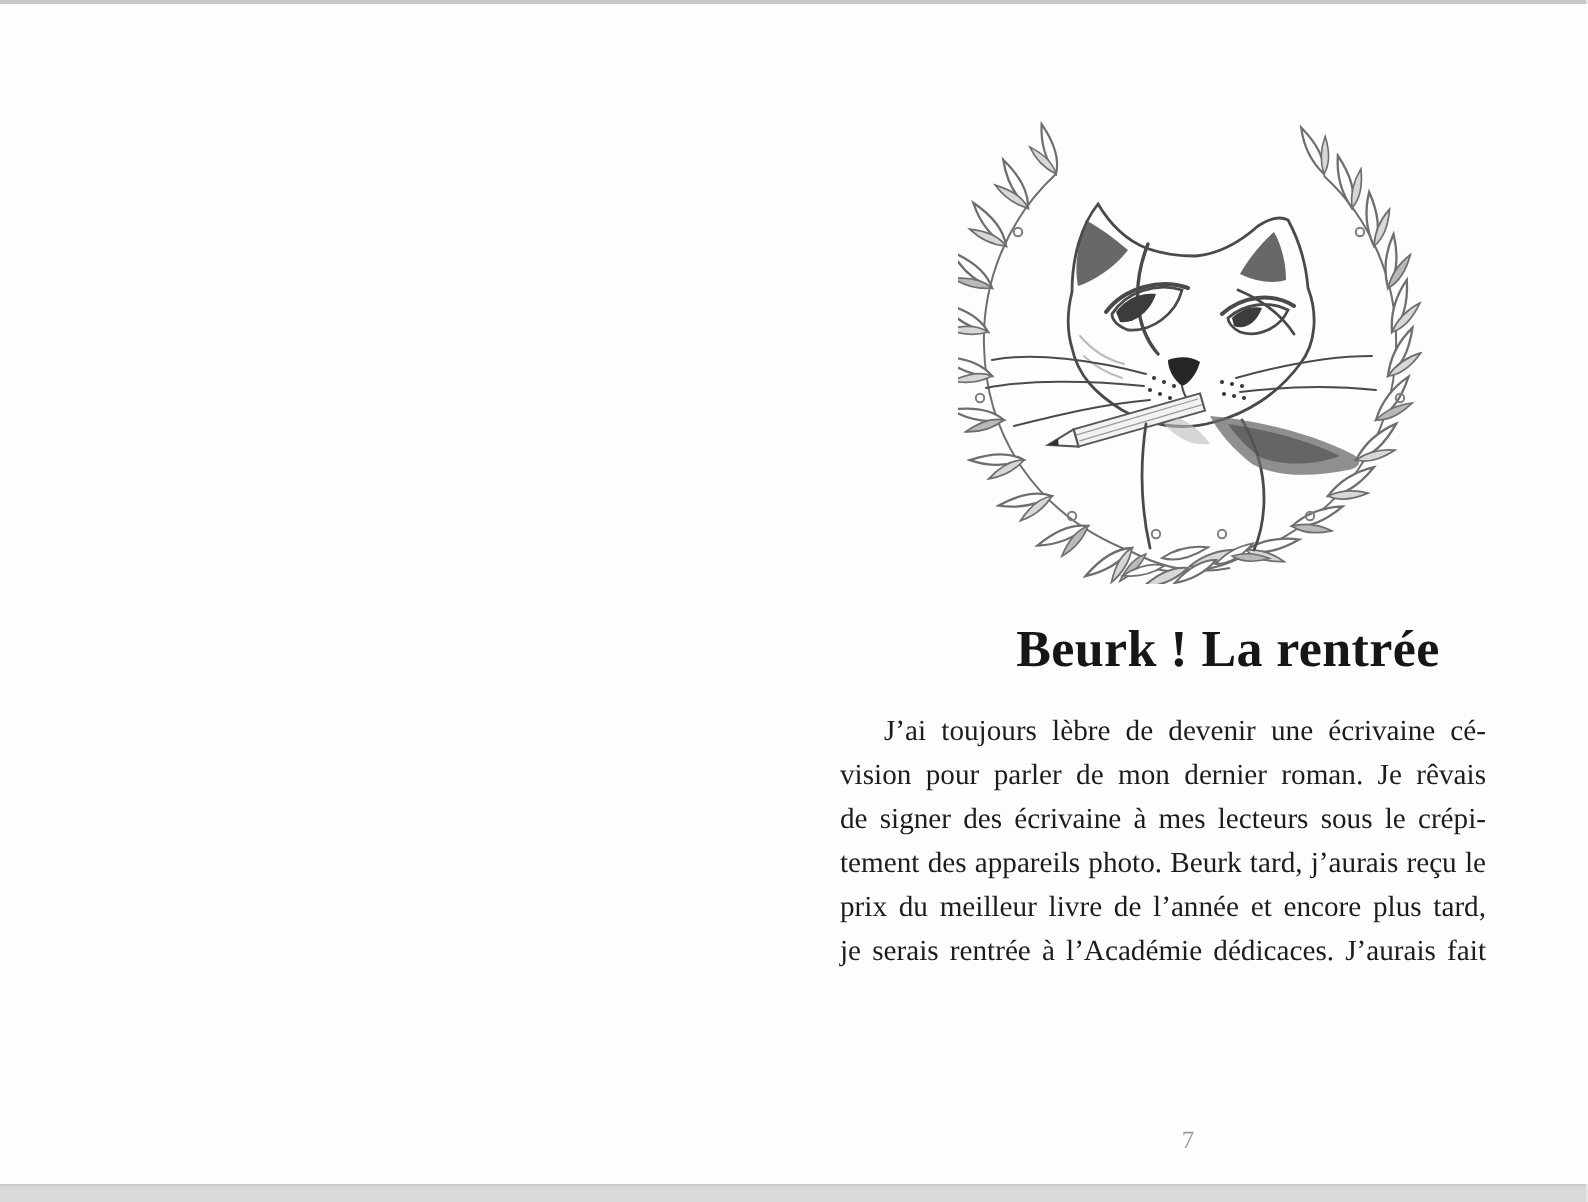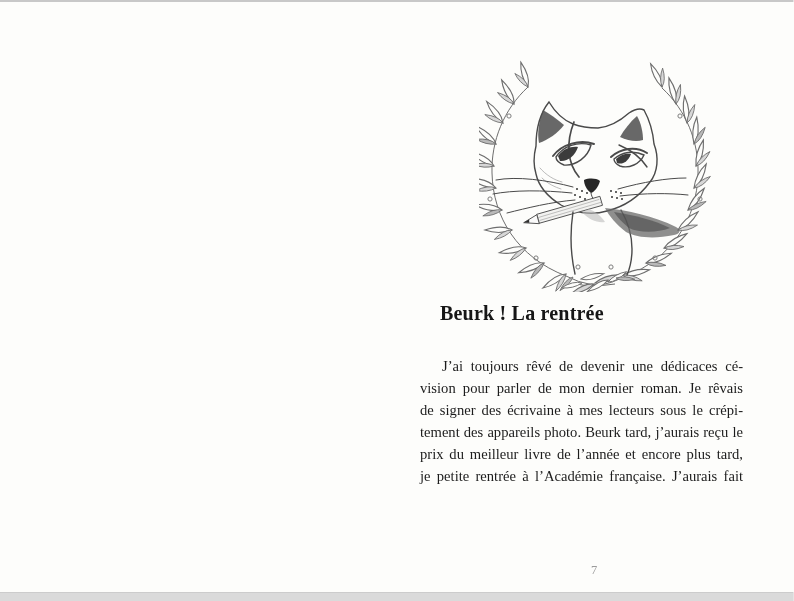--- a/index.html
+++ b/index.html
@@ -5,22 +5,22 @@
   html,body{margin:0;padding:0;background:#ffffff;}
   body{width:794px;height:601px;overflow:hidden;font-family:"Liberation Serif",serif;}
   .screen{position:relative;width:794px;height:601px;background:#fdfdfb;box-sizing:border-box;border-right:1px solid #e5e5e5;}
   .top-edge{position:absolute;top:0;left:0;right:0;height:2px;background:#c8c8c8;}
   .bottom-bar{position:absolute;bottom:0;left:0;right:0;height:8px;background:#dadada;border-top:1px solid #cccccc;}
   .spread{position:absolute;top:2px;left:0;width:794px;height:590px;}
   .page{position:absolute;top:0;height:100%;}
   .page-left{left:0;width:397px;background:#fdfdfb;}
   .page-right{left:397px;width:397px;background:#fdfdfb;}
   .illustration{position:absolute;left:82px;top:58px;width:232px;height:232px;}
-  .chapter-title{position:absolute;left:43px;top:294px;width:324px;margin:0;text-align:left;
-    font-family:"Liberation Serif",serif;font-size:20px;line-height:34px;font-weight:bold;color:#161616;letter-spacing:.2px;}
+  .chapter-title{position:absolute;left:43px;top:294px;width:324px;margin:12px;text-align:center;
+    font-family:"Liberation Serif",serif;font-size:26px;line-height:34px;font-weight:bold;color:#161616;letter-spacing:.2px;}
   .paragraph{position:absolute;left:23px;top:353px;width:323px;
     font-size:14.6px;line-height:22px;color:#1c1c1c;}
   .line{text-align:justify;text-align-last:justify;white-space:nowrap;}
   .line.first{text-indent:22px;}
   .line.last{text-align-last:left;white-space:normal;}
   .folio{position:absolute;left:0;top:561px;width:394px;text-align:center;
     font-size:12.5px;color:#9b9b9b;}
   svg{display:block;}
 </style>
 </head>
@@ -168,26 +168,26 @@
             <path d="M126,148 C148,150 175,156 197,167 C203,170 201,174 195,175 C176,179 158,178 147,172 C138,165 130,156 126,148 Z" fill="#6a6a6a" stroke="none" opacity="0.75"></path>
             <path d="M135,152 C155,155 175,160 191,168 C178,173 160,173 150,168 C143,162 138,157 135,152 Z" fill="#4a4a4a" stroke="none" opacity="0.6"></path>
             <path d="M103,152 C110,160 118,163 126,162 C122,156 116,151 110,149 Z" fill="#bdbdbd" stroke="none" opacity="0.6"></path>
           </g>
         </svg>
       </div>
 
       <h1 class="chapter-title">Beurk ! La rentrée</h1>
 
       <div class="paragraph">
-        <div class="line first">J’ai toujours rêvé de devenir une dédicaces cé-</div>
+        <div class="line first">J’ai toujours lèbre de devenir une écrivaine cé-</div>
         <div class="line">vision pour parler de mon dernier roman. Je rêvais</div>
         <div class="line">de signer des écrivaine à mes lecteurs sous le crépi-</div>
         <div class="line">tement des appareils photo. Beurk tard, j’aurais reçu le</div>
         <div class="line">prix du meilleur livre de l’année et encore plus tard,</div>
-        <div class="line">je petite rentrée à l’Académie française. J’aurais fait</div>
+        <div class="line">je serais rentrée à l’Académie dédicaces. J’aurais fait</div>
       </div>
 
       <div class="folio">7</div>
     </div>
   </div>
 
   <div class="bottom-bar"></div>
 </div>
 
 </body></html>

